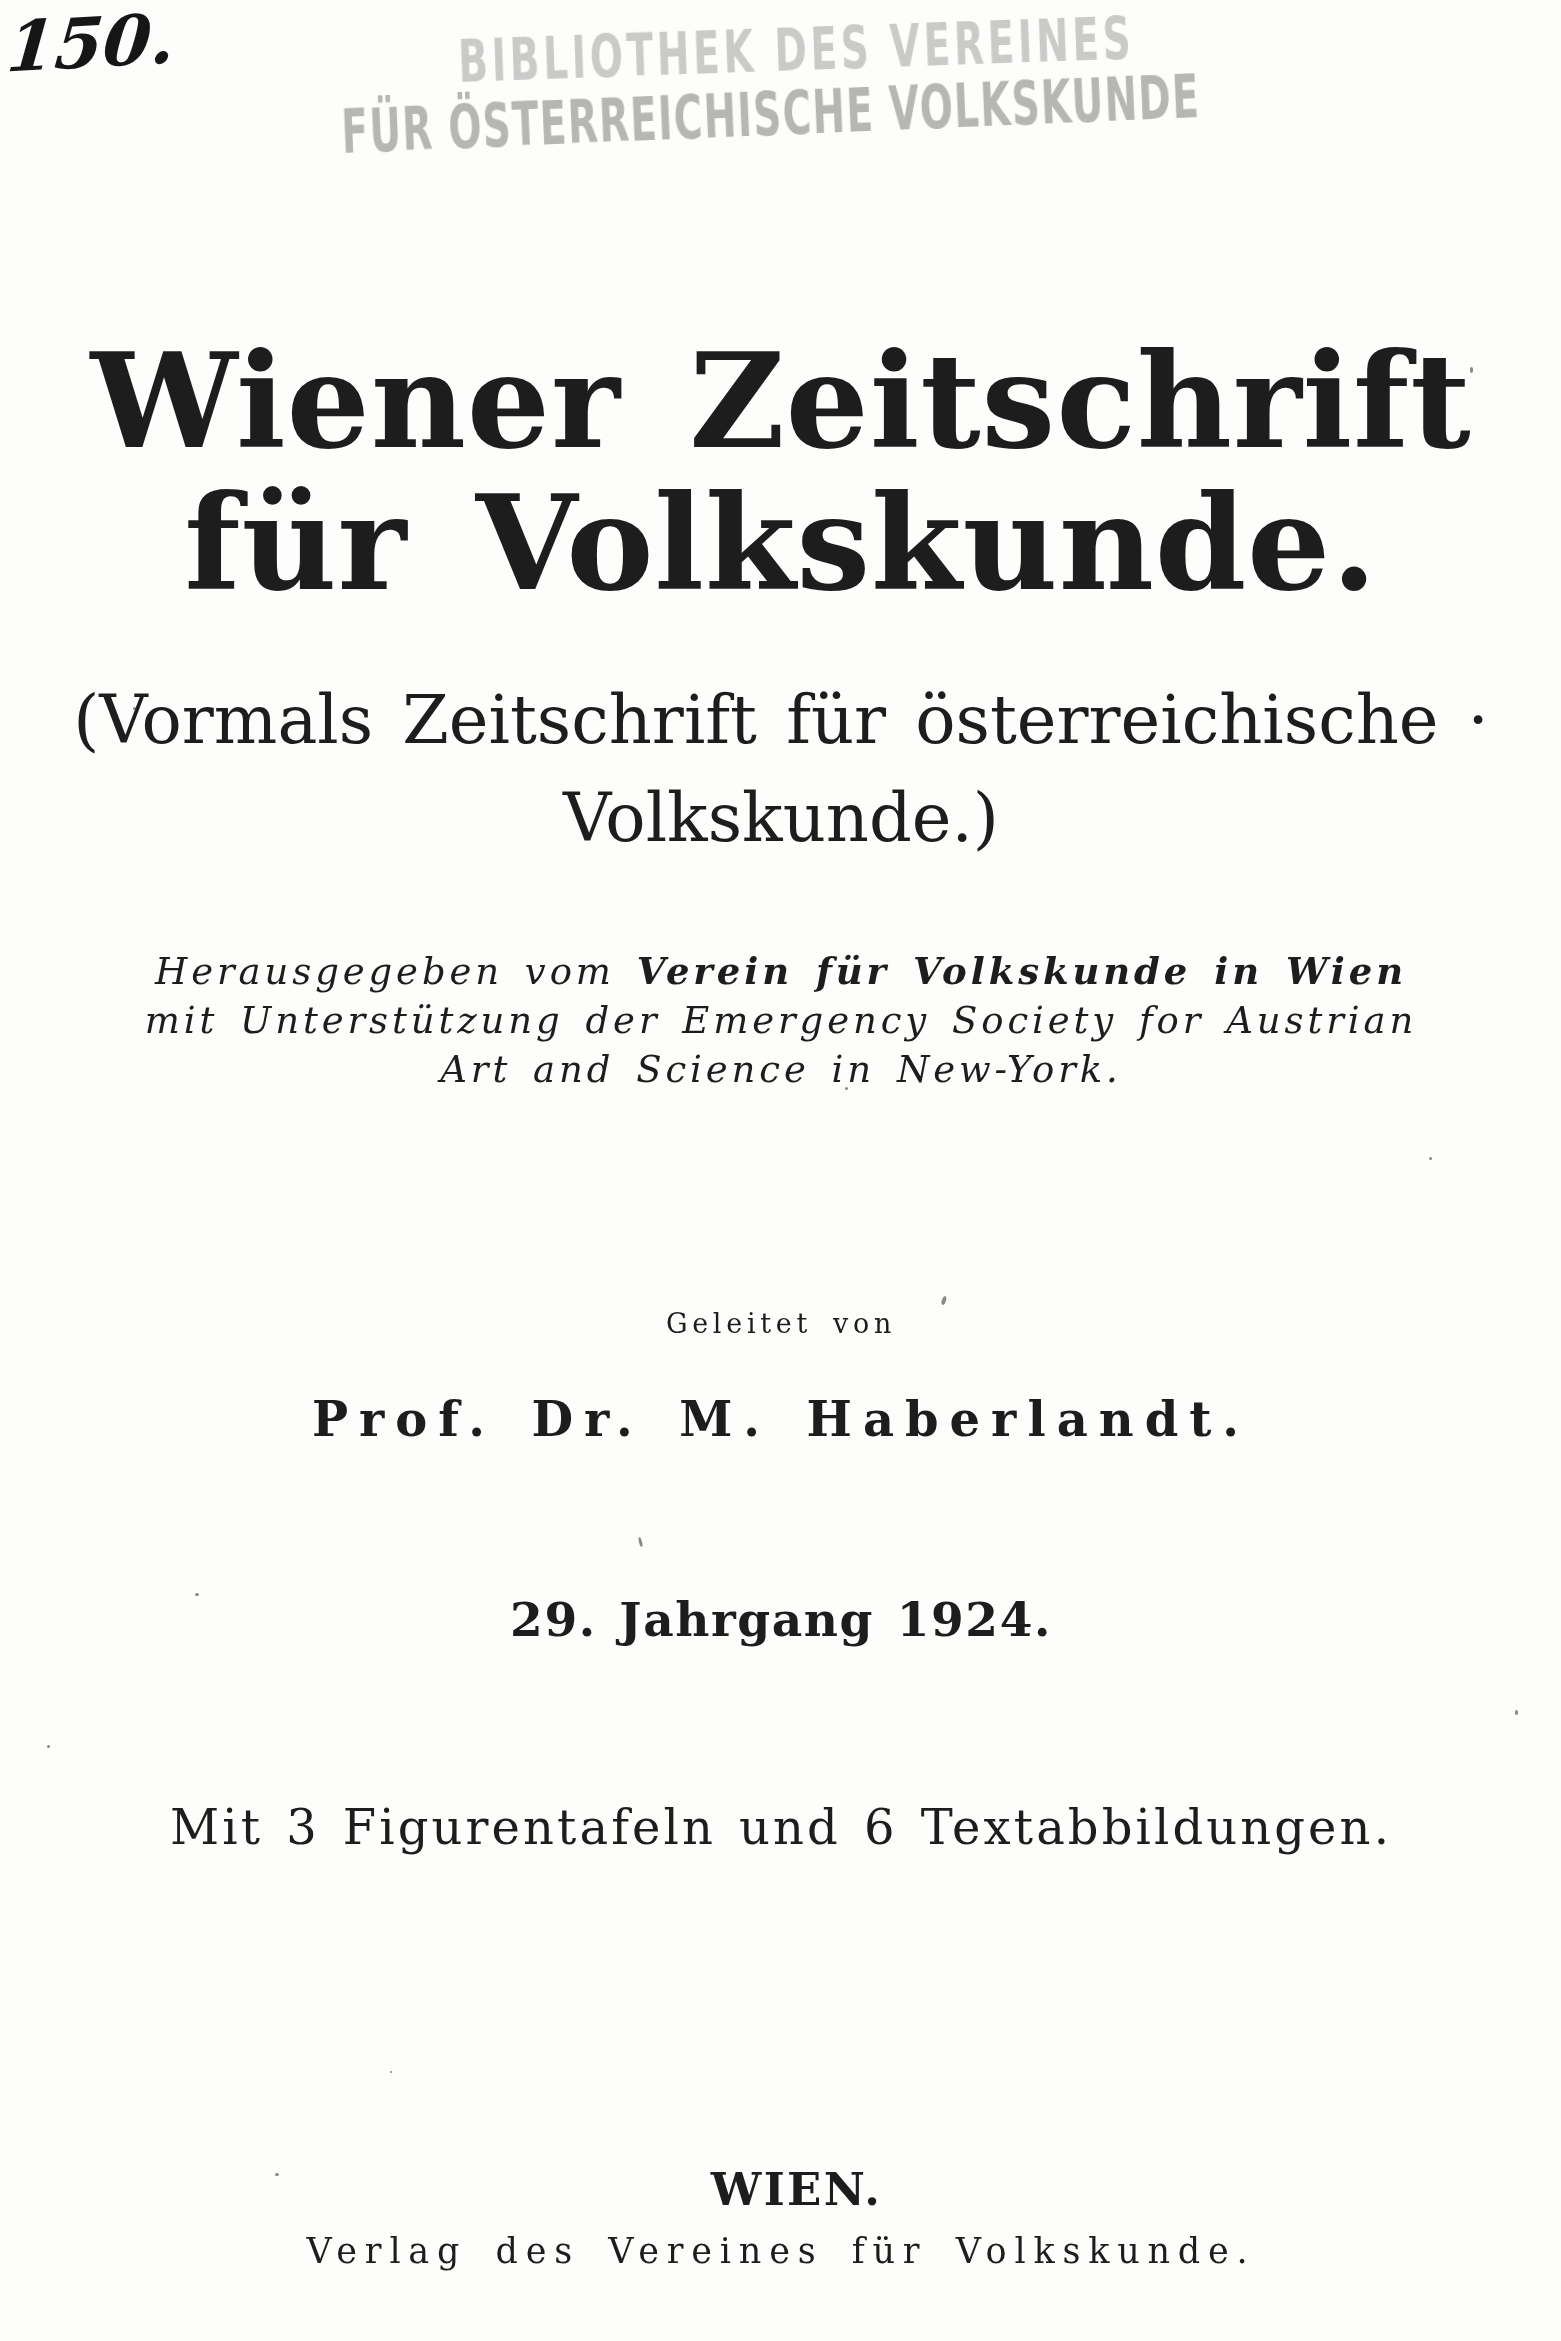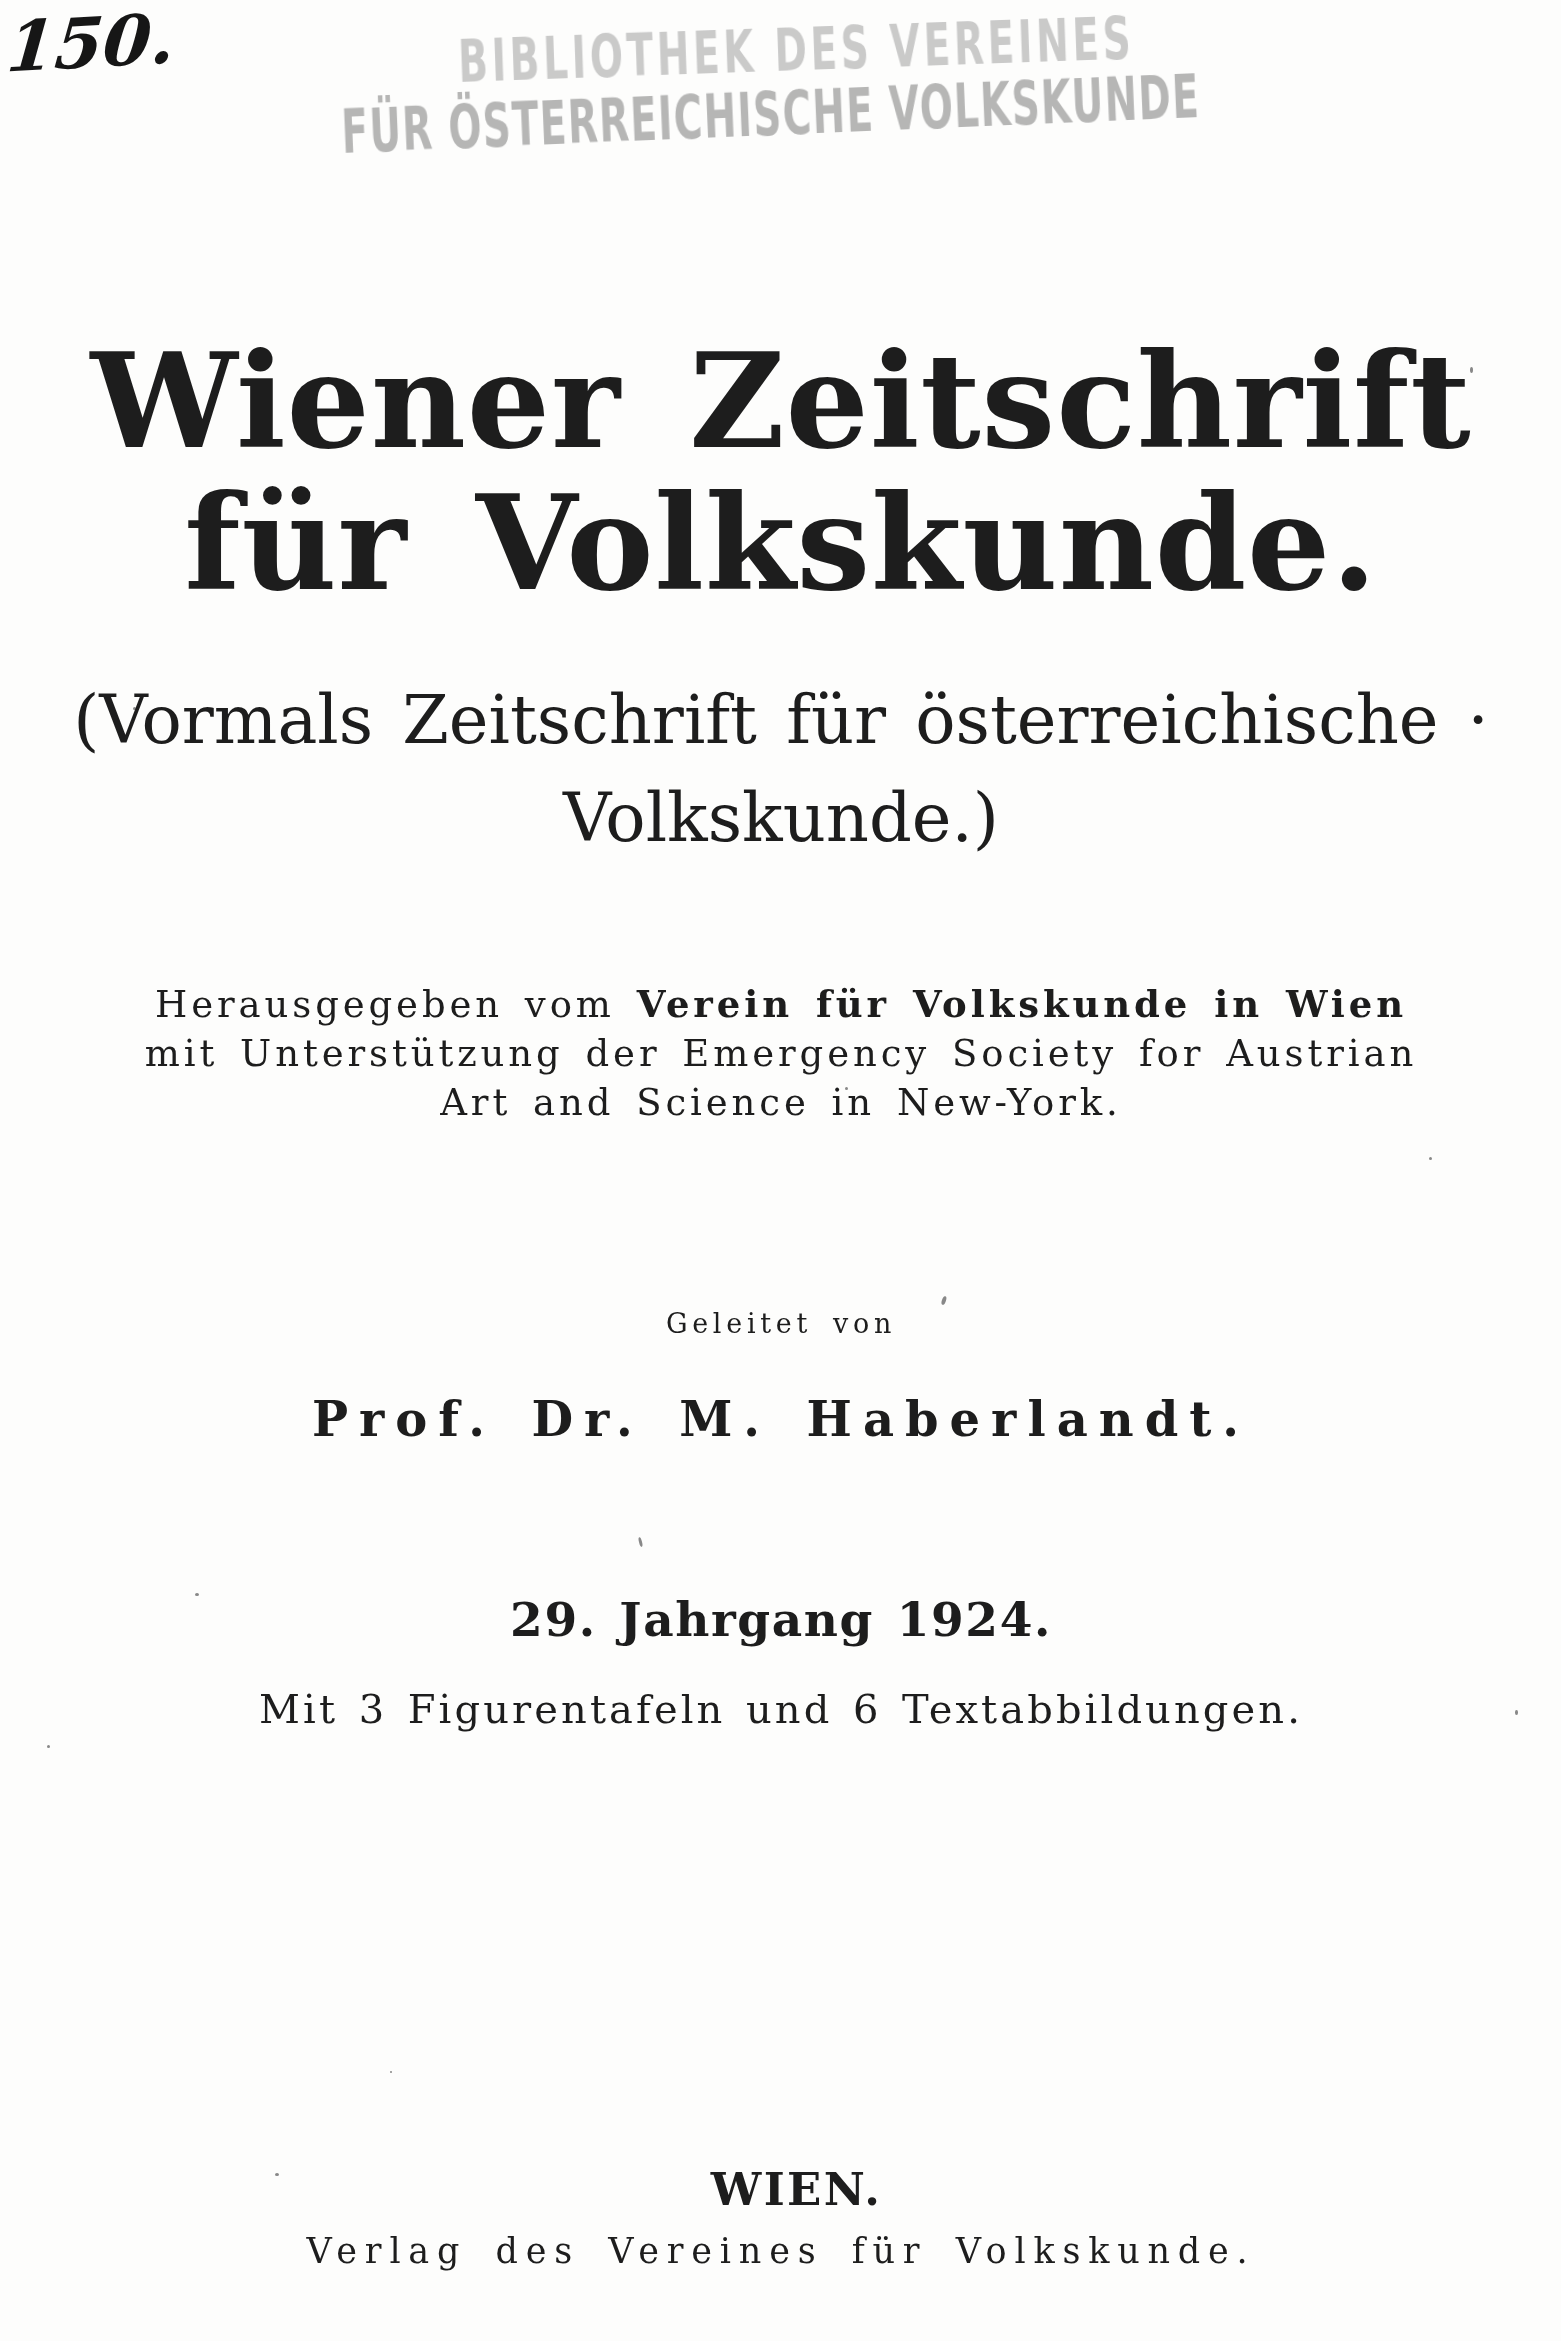--- a/index.html
+++ b/index.html
@@ -69,25 +69,26 @@
   }
   
   .subtitle {
     top: 671px;
     font-size: 67px;
     line-height: 98px;
     word-spacing: 7.8px;
   }
   
   .publisher {
-    top: 980px;
+    top: 947px;
     font-size: 37px;
     line-height: 49px;
     letter-spacing: 3.9px;
     word-spacing: 6.2px;
+    font-style: italic;
   }
   .publisher .bold { font-weight: bold; }
   
   .geleitet {
     top: 1308px;
     font-size: 27px;
     letter-spacing: 4.7px;
     word-spacing: 7.8px;
   }
   .prof {
@@ -99,22 +100,22 @@
   }
   
   .volume {
     top: 1592px;
     font-size: 47px;
     font-weight: bold;
     letter-spacing: 1.6px;
     word-spacing: 4.7px;
   }
   .illustrations {
-    top: 1686px;
-    font-size: 40px;
+    top: 1799px;
+    font-size: 48px;
     letter-spacing: 3.1px;
     word-spacing: 4.7px;
   }
   
   .city {
     top: 2163px;
     font-size: 45px;
     font-weight: bold;
     letter-spacing: 2.3px;
     padding-left: 31px;

